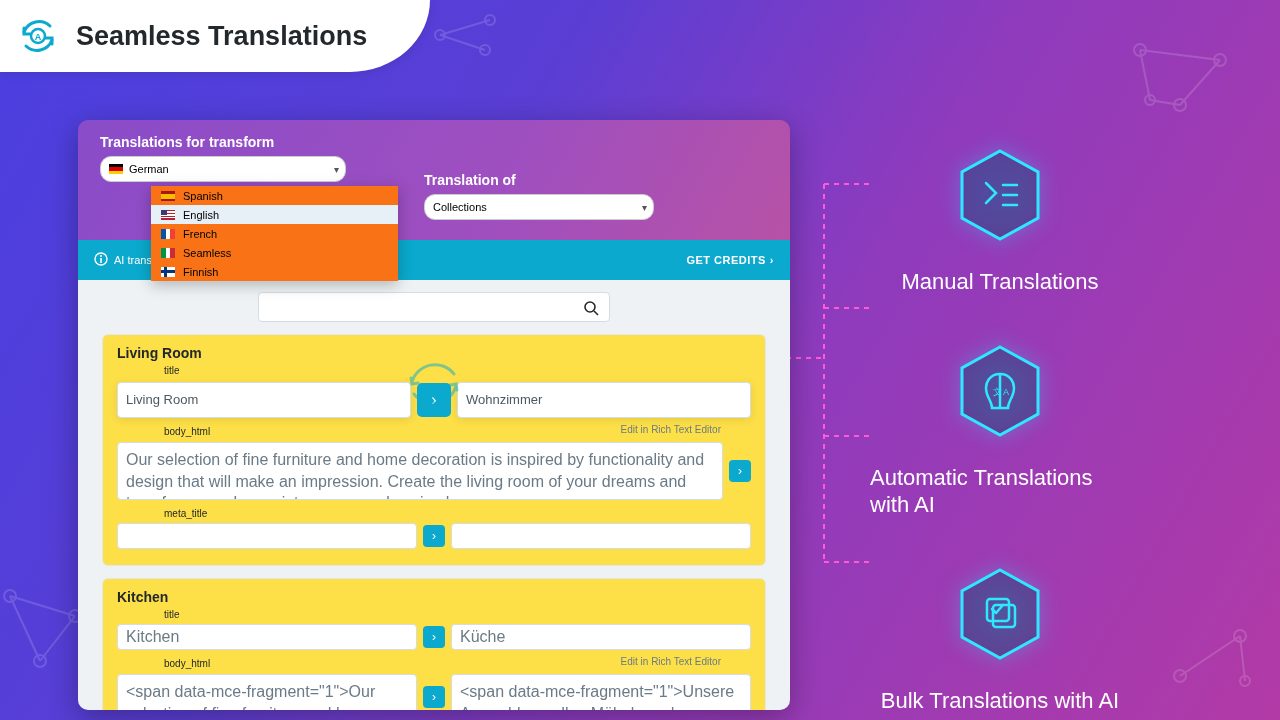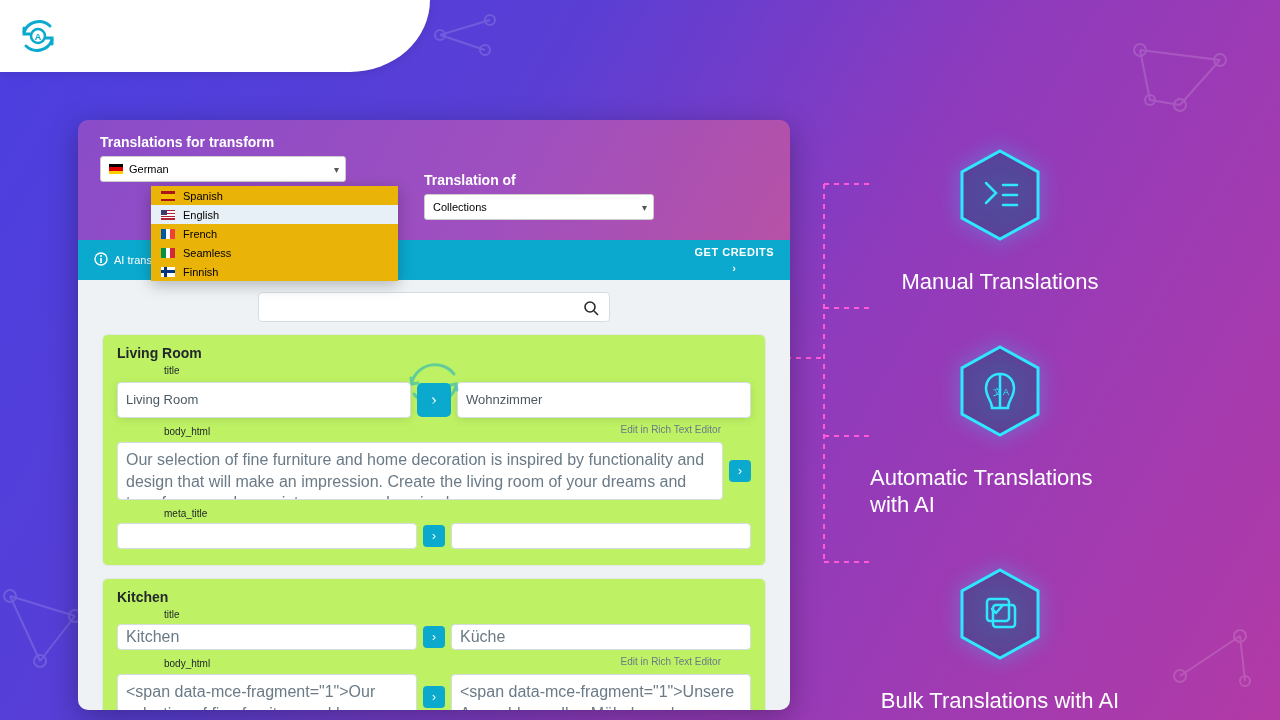--- a/index.html
+++ b/index.html
@@ -12,37 +12,37 @@
   .ribbon{position:absolute;top:0;left:0;height:72px;background:#fff;padding-left:18px;display:flex;align-items:center;gap:18px;width:430px;border-bottom-right-radius:80px 72px;box-shadow:0 2px 8px rgba(0,0,0,.1);}
   .ribbon .logo{width:40px;height:40px;}
   .ribbon h1{font-size:27px;font-weight:600;color:#23282c;}
   
   .panel{position:absolute;left:78px;top:120px;width:712px;border-radius:10px;overflow:hidden;box-shadow:0 8px 30px rgba(0,0,0,.3);}
   .phead{background:linear-gradient(120deg,#8a4cc9 0%,#9f4fbf 60%,#b752a6 100%);padding:14px 22px 20px;display:flex;gap:24px;}
   .phead .col{display:flex;flex-direction:column;gap:6px;}
   .phead .col:first-child{width:246px;}
   .phead .col:last-child{width:230px;margin-left:54px;margin-top:38px;}
   .phead label{color:#fff;font-weight:600;font-size:14px;}
-  .sel{background:#fff;border:1px solid #ccc;border-radius:3px;height:26px;font-size:11px;display:flex;align-items:center;padding:4px 8px;position:relative;cursor:pointer;}
+  .sel{background:#fff;border:1px solid #ccc;border-radius:11px;height:26px;font-size:11px;display:flex;align-items:center;padding:4px 8px;position:relative;cursor:pointer;}
   .sel::after{content:"▾";position:absolute;right:6px;font-size:10px;color:#555;}
   .sel .flag{width:14px;height:10px;margin-right:6px;}
   
-  .dd{position:absolute;left:151px;top:186px;width:247px;background:#eab308;box-shadow:0 4px 14px rgba(0,0,0,.25);z-index:5;}
+  .dd{position:absolute;left:151px;top:186px;width:247px;background:#f97316;box-shadow:0 4px 14px rgba(0,0,0,.25);z-index:5;}
   .dd .opt{display:flex;align-items:center;height:19px;padding:0 10px;font-size:11px;cursor:pointer;}
   .dd .opt.hover{background:#e8f0f7;text-align:right;}
   .dd .opt .flag{width:14px;height:10px;margin-right:8px;}
   
   .credbar{background:#0aa9cd;height:40px;display:flex;align-items:center;justify-content:space-between;padding:0 16px;color:#fff;font-size:11px;}
   .credbar .left{display:flex;align-items:center;gap:6px;}
-  .credbar .right{font-weight:700;letter-spacing:.5px;display:flex;align-items:center;gap:4px;flex-direction:column;}
+  .credbar .right{font-weight:700;letter-spacing:.5px;display:flex;align-items:center;gap:4px;}
   
   .pbody{background:#eef2f5;padding:12px 24px 0;height:430px;overflow:hidden;}
   .search{background:#fff;border:1px solid #d5dde3;border-radius:4px;height:30px;width:352px;margin:0 auto 8px;position:relative;}
   .search svg{position:absolute;right:10px;top:7px;}
-  .card{background:#bef264;border-radius:6px;border:1px solid #e2e7eb;padding:10px 14px 16px;margin-top:12px;position:relative;}
+  .card{background:#fde047;border-radius:6px;border:1px solid #e2e7eb;padding:10px 14px 16px;margin-top:12px;position:relative;}
   .card h3{font-size:14px;font-weight:600;color:#23282c;margin-bottom:4px;}
   .fld-lbl{font-size:10px;color:#23282c;margin-top:2px;margin-left:47px;}
   .row{display:flex;align-items:stretch;gap:6px;margin-top:4px;position:relative;}
   .row .ta,.row .inp{flex:1;border:1px solid #d5dde3;border-radius:4px;background:#fff;font-size:16px;color:#6a7a86;padding:6px 8px;line-height:1.35;}
   .row .inp{height:26px;display:flex;align-items:center;}
   .row .ta{height:58px;overflow:hidden;}
   .bbtn{width:22px;min-width:22px;background:#0aa9cd;border-radius:4px;display:flex;align-items:center;justify-content:center;color:#fff;font-size:12px;cursor:pointer;align-self:center;height:22px;}
   .bbtn.big{height:34px;width:34px;font-size:16px;border-radius:5px;}
   .editlink{position:absolute;right:30px;font-size:10px;color:#6a7a86;}
   
@@ -108,20 +108,21 @@
         <g fill="none" stroke="#0aa9cd" stroke-width="3" stroke-linecap="round">
           <path d="M32 10a16 16 0 0 0-26 6"></path>
           <path d="M8 30a16 16 0 0 0 26-6"></path>
           <path d="M6 12l0 6 6 0" stroke-width="3"></path>
           <path d="M34 28l0-6-6 0" stroke-width="3"></path>
         </g>
         <circle cx="20" cy="20" r="7" fill="none" stroke="#0aa9cd" stroke-width="2.5"></circle>
         <text x="20" y="24" text-anchor="middle" font-size="9" font-weight="700" fill="#0aa9cd">A</text>
       </svg>
   </span>
+  <h1>Seamless Translations</h1>
 </div>
 
 <svg style="position:absolute;left:786px;top:178px;overflow:visible;" width="90" height="420">
   <path d="M0 180 L38 180" fill="none" stroke="#ff59d6" stroke-width="2" stroke-dasharray="5 5"></path>
   <path d="M38 6 L38 384" fill="none" stroke="#ff59d6" stroke-width="2" stroke-dasharray="5 5"></path>
   <path d="M38 6 L86 6" fill="none" stroke="#ff59d6" stroke-width="2" stroke-dasharray="5 5"></path>
   <path d="M38 130 L86 130" fill="none" stroke="#ff59d6" stroke-width="2" stroke-dasharray="5 5"></path>
   <path d="M38 258 L86 258" fill="none" stroke="#ff59d6" stroke-width="2" stroke-dasharray="5 5"></path>
   <path d="M38 384 L86 384" fill="none" stroke="#ff59d6" stroke-width="2" stroke-dasharray="5 5"></path>
 </svg>

